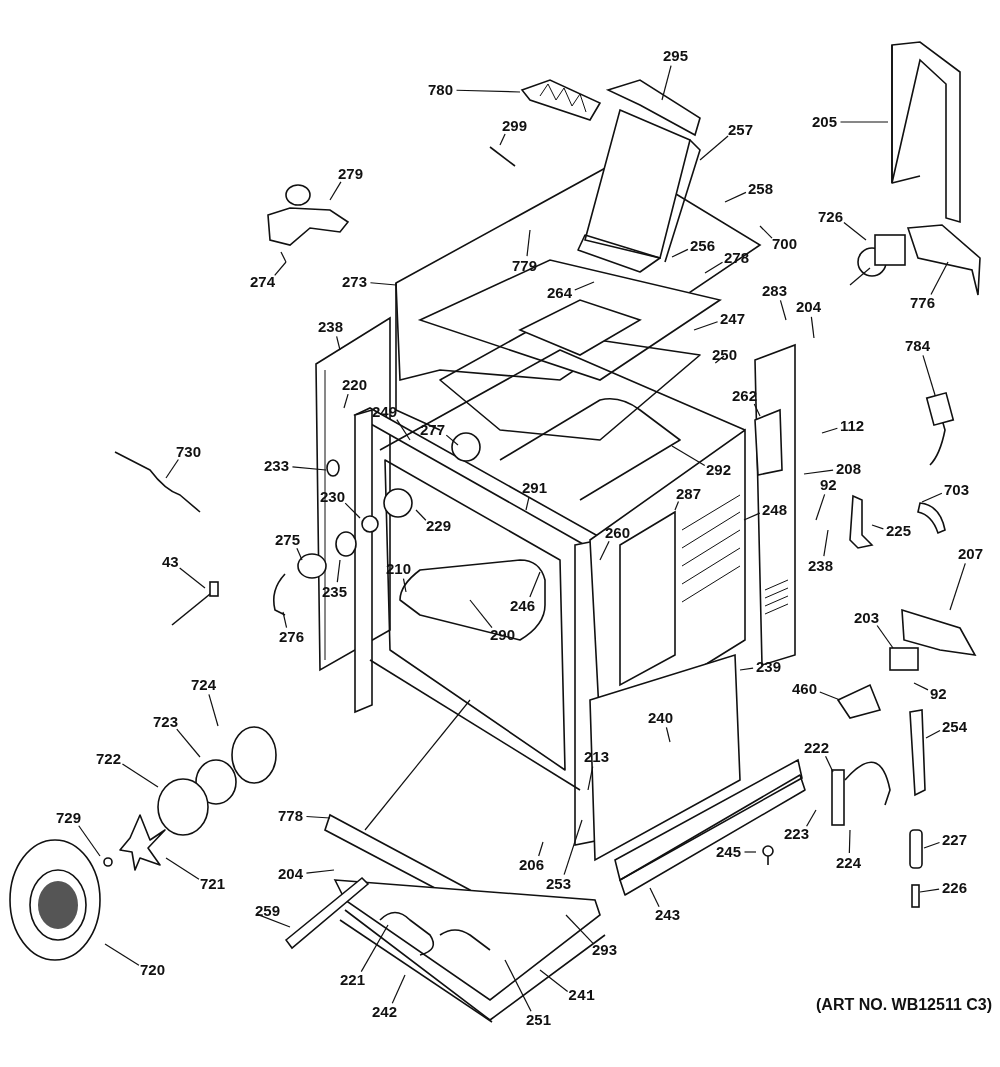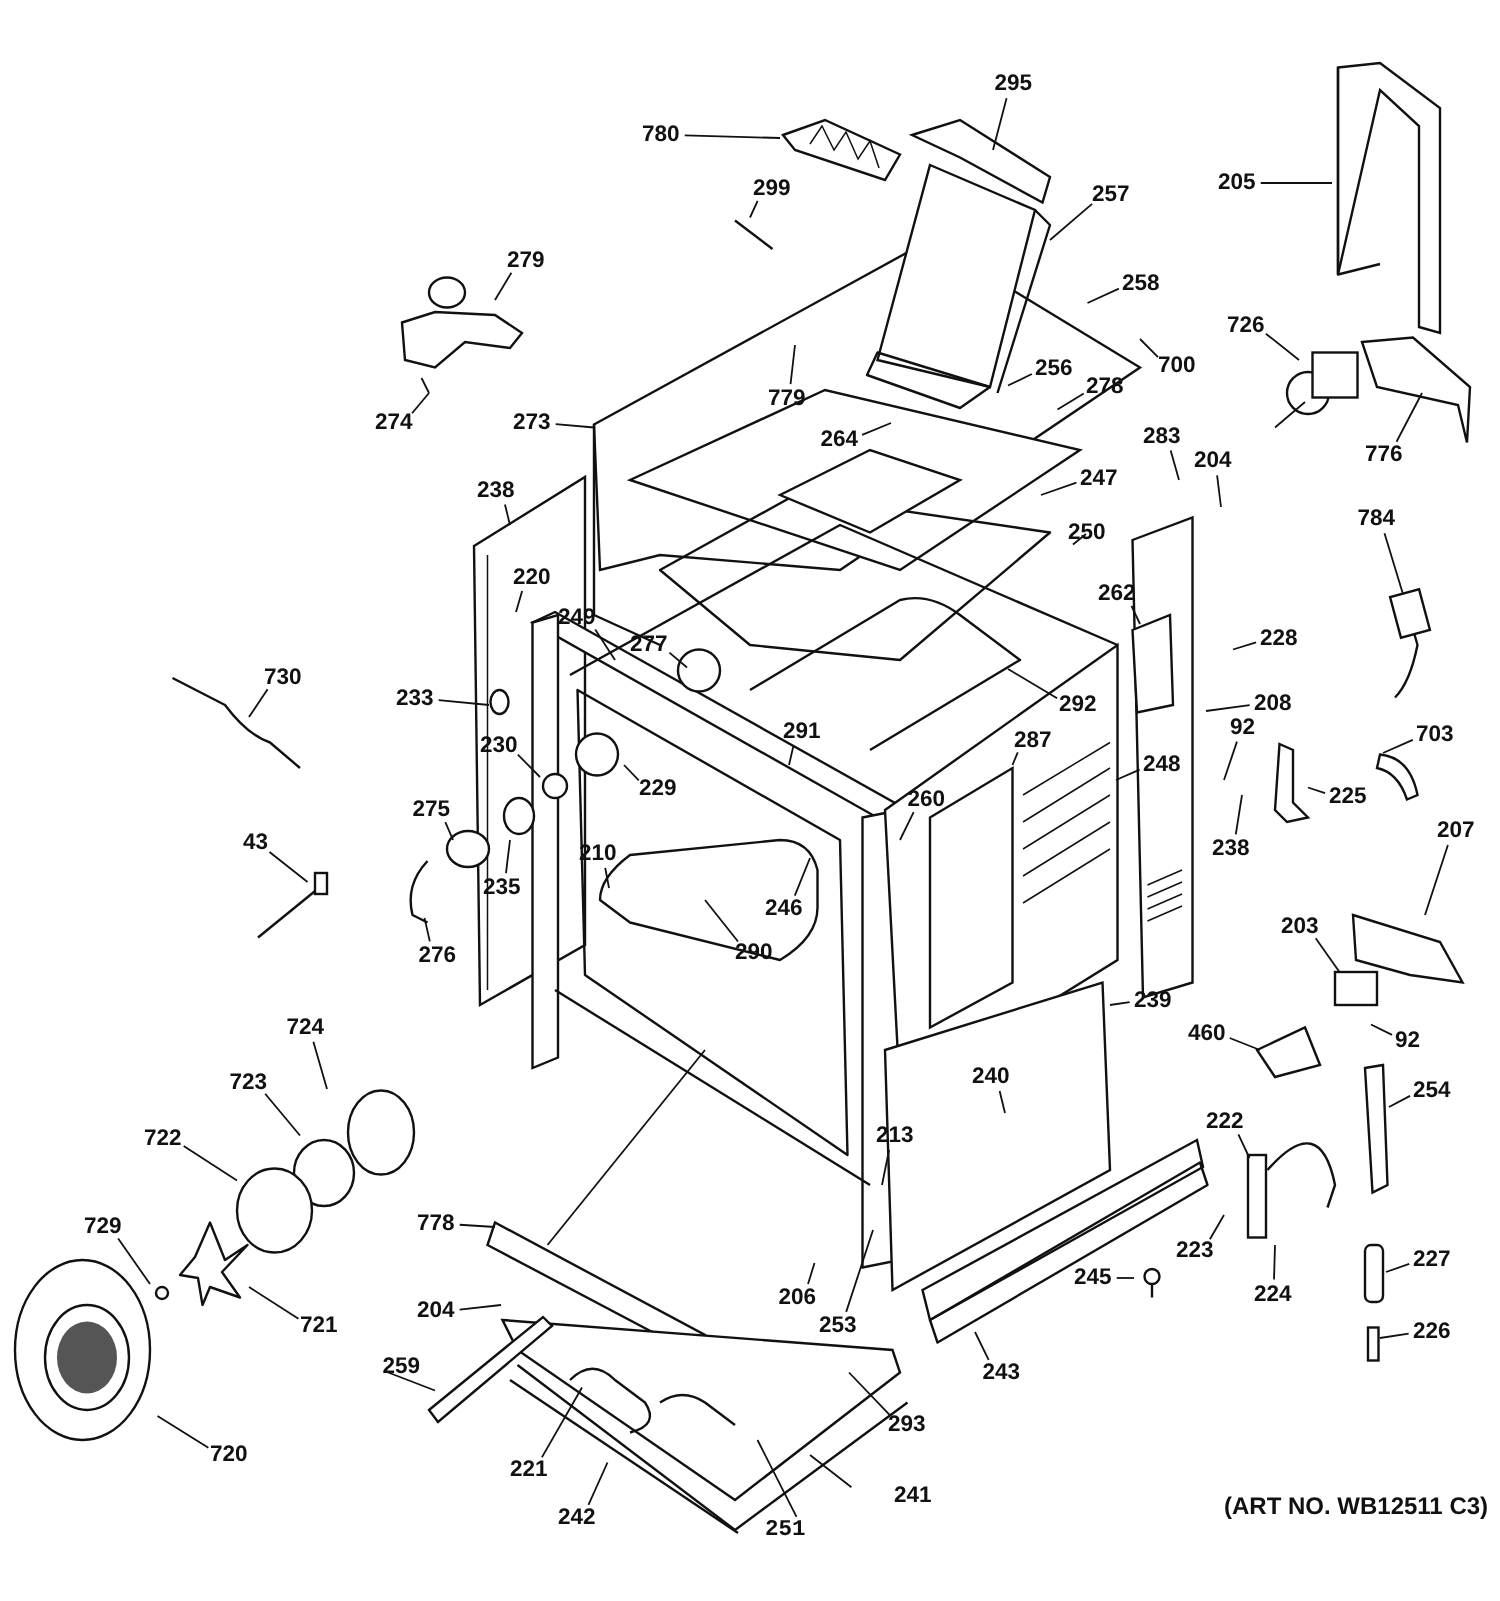--- a/index.html
+++ b/index.html
@@ -262,21 +262,21 @@
       <div class="lbl" style="left: 762px; top: 283px;">283</div>
       <div class="lbl" style="left: 910px; top: 295px;">776</div>
       <div class="lbl" style="left: 796px; top: 299px;">204</div>
       <div class="lbl" style="left: 720px; top: 311px;">247</div>
       <div class="lbl" style="left: 318px; top: 319px;">238</div>
       <div class="lbl" style="left: 905px; top: 338px;">784</div>
       <div class="lbl" style="left: 712px; top: 347px;">250</div>
       <div class="lbl" style="left: 342px; top: 377px;">220</div>
       <div class="lbl" style="left: 732px; top: 388px;">262</div>
       <div class="lbl" style="left: 372px; top: 404px; text-align: right;">249</div>
-      <div class="lbl" style="left: 840px; top: 418px;">228</div>
+      <div class="lbl" style="left: 840px; top: 418px;">112</div>
       <div class="lbl" style="left: 420px; top: 422px;">277</div>
       <div class="lbl" style="left: 176px; top: 444px;">730</div>
       <div class="lbl" style="left: 264px; top: 458px;">233</div>
       <div class="lbl" style="left: 706px; top: 462px;">292</div>
       <div class="lbl" style="left: 836px; top: 461px;">208</div>
       <div class="lbl" style="left: 522px; top: 480px;">291</div>
       <div class="lbl" style="left: 820px; top: 477px;">92</div>
       <div class="lbl" style="left: 944px; top: 482px;">703</div>
       <div class="lbl" style="left: 676px; top: 486px;">287</div>
       <div class="lbl" style="left: 762px; top: 502px;">248</div>
@@ -313,18 +313,18 @@
       <div class="lbl" style="left: 836px; top: 855px;">224</div>
       <div class="lbl" style="left: 200px; top: 876px;">721</div>
       <div class="lbl" style="left: 278px; top: 866px;">204</div>
       <div class="lbl" style="left: 546px; top: 876px;">253</div>
       <div class="lbl" style="left: 942px; top: 880px;">226</div>
       <div class="lbl" style="left: 655px; top: 907px;">243</div>
       <div class="lbl" style="left: 241px; top: 903px; margin-left: 14px;">259</div>
       <div class="lbl" style="left: 592px; top: 942px;">293</div>
       <div class="lbl" style="left: 140px; top: 962px;">720</div>
       <div class="lbl" style="left: 340px; top: 972px;">221</div>
-      <div class="lbl" style="left: 596px; top: 989px;">241</div>
+      <div class="lbl" style="left: 568px; top: 989px; font-family: Liberation Mono, monospace;">241</div>
       <div class="lbl" style="left: 372px; top: 1004px;">242</div>
-      <div class="lbl" style="left: 510px; top: 1012px; font-family: Liberation Mono, monospace;">251</div>
+      <div class="lbl" style="left: 526px; top: 1012px;">251</div>
     </div>
   <div class="artno">(ART NO. WB12511 C3)</div>
 </div>
 
 </body></html>

